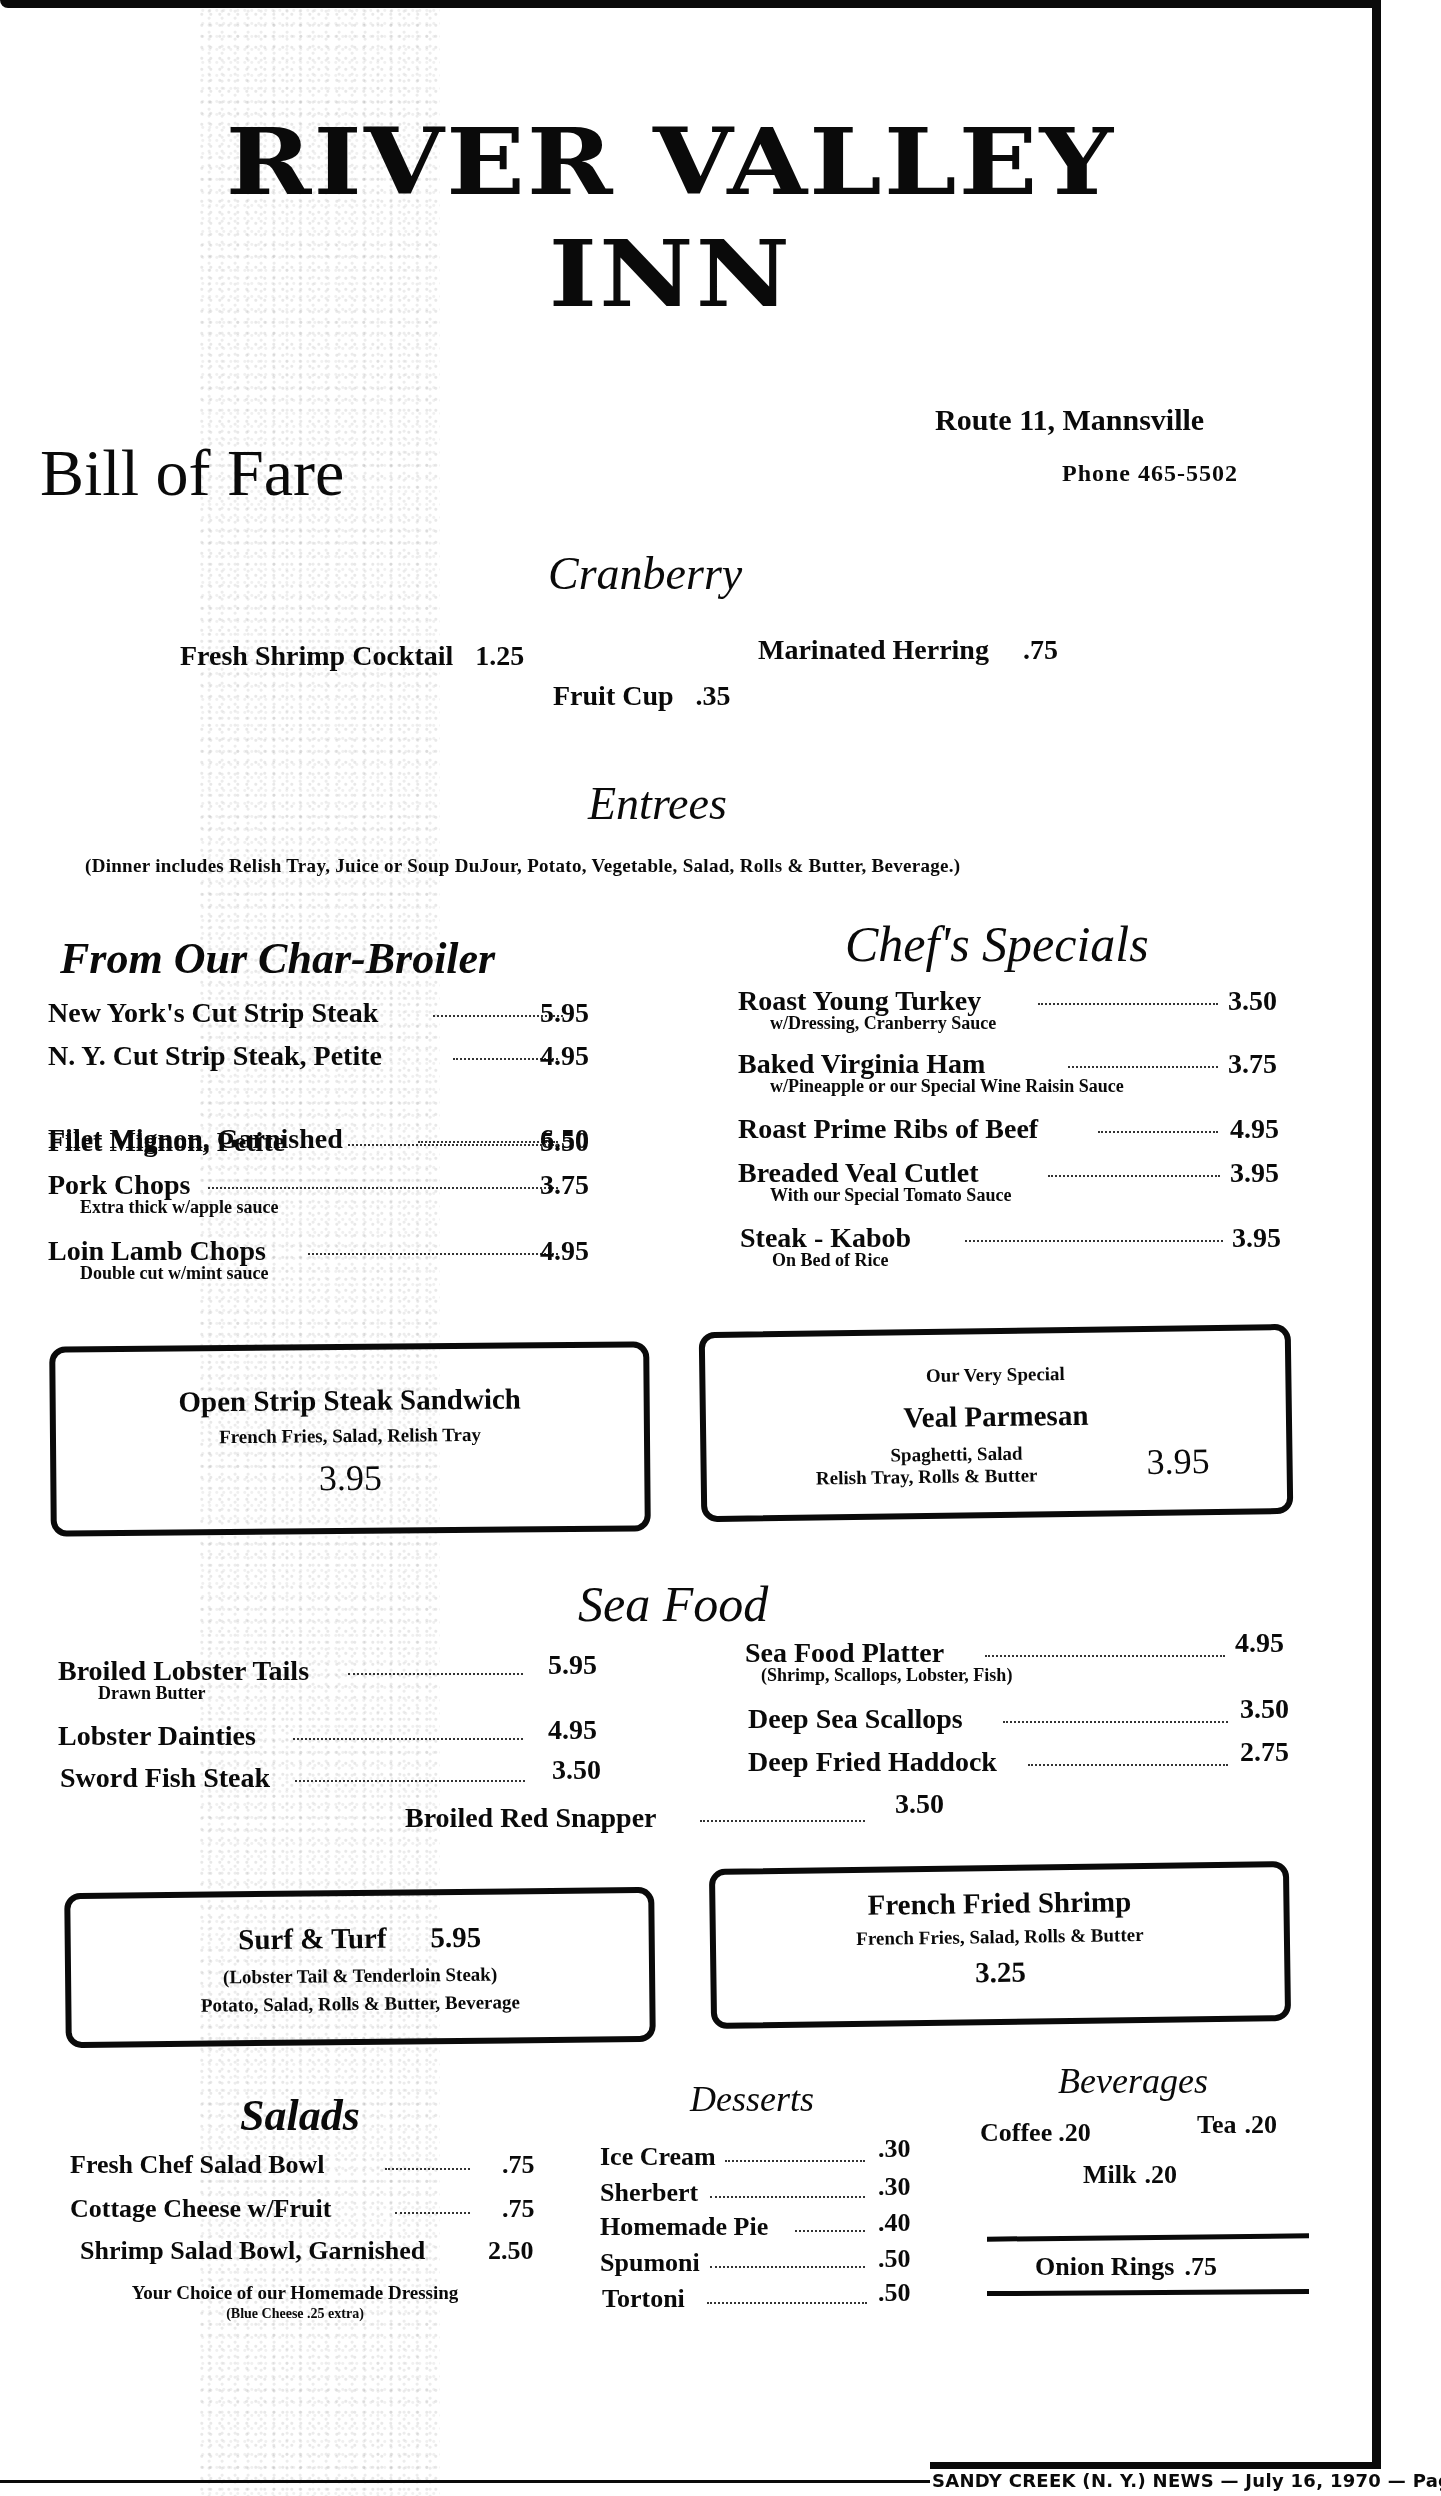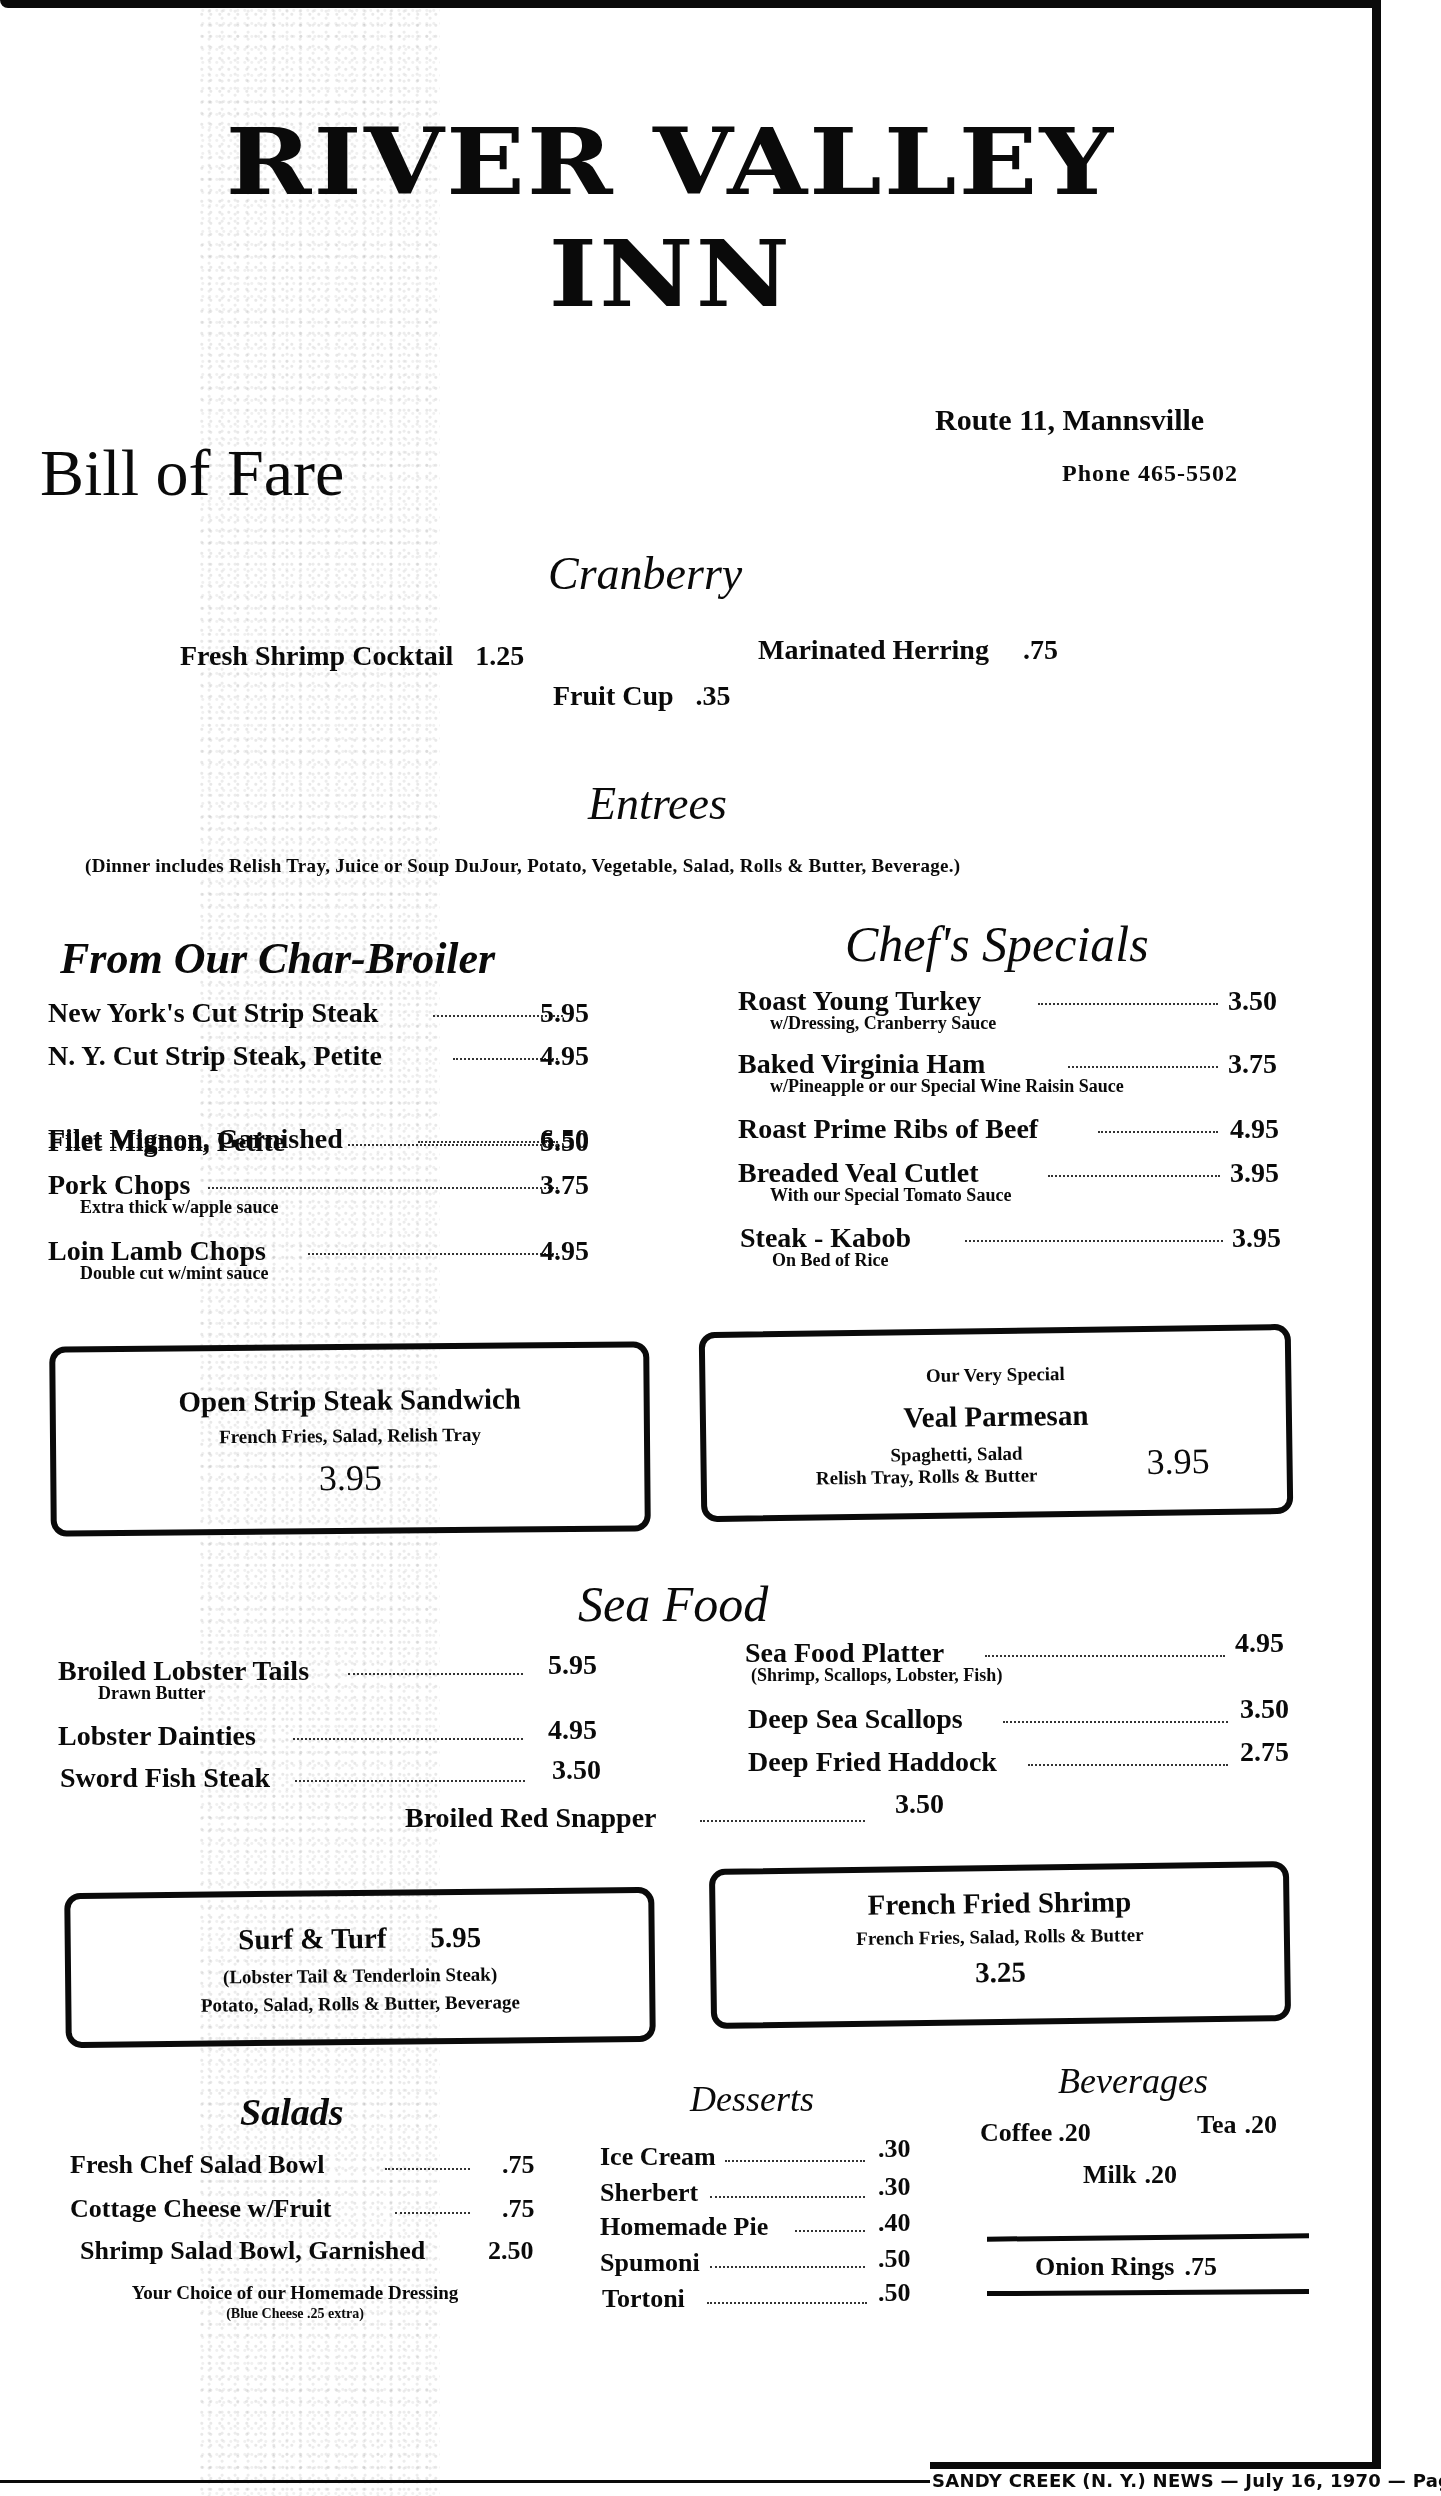--- a/index.html
+++ b/index.html
@@ -22,21 +22,21 @@
   .bill-of-fare { left: 40px; top: 435px; font-size: 66px; font-family: "Liberation Serif", serif; }
   .address { left: 935px; top: 403px; font-size: 30px; font-weight: bold; }
   .phone { left: 1062px; top: 460px; font-size: 24px; font-weight: bold; letter-spacing: 1px; }
 
   .section-head { position: absolute; font-style: italic; font-family: "Liberation Serif", serif; }
   .h-appetizers { left: 548px; top: 547px; font-size: 46px; }
   .h-entrees { left: 588px; top: 777px; font-size: 46px; }
   .h-charbroiler { left: 60px; top: 933px; font-size: 44px; font-weight: bold; }
   .h-chefs { left: 845px; top: 915px; font-size: 50px; }
   .h-seafood { left: 578px; top: 1575px; font-size: 50px; }
-  .h-salads { left: 240px; top: 2090px; font-size: 38px; font-weight: bold; }
+  .h-salads { left: 240px; top: 2090px; font-size: 44px; font-weight: bold; }
   .h-desserts { left: 690px; top: 2078px; font-size: 36px; }
   .h-beverages { left: 1058px; top: 2060px; font-size: 36px; }
   .app-item { position: absolute; font-size: 28px; font-weight: bold; white-space: nowrap; }
   .app-item .price { margin-left: 22px; }
 
   .entree-note { position: absolute; left: 85px; top: 855px; font-size: 19px; font-weight: bold; white-space: nowrap; letter-spacing: 0.3px; }
 
   .menu-row { position: absolute; white-space: nowrap; }
   .menu-row .name { font-size: 28px; font-weight: bold; }
   .menu-row .leader { position: absolute; top: 18px; border-bottom: 2px dotted #333; height: 2px; }
@@ -189,21 +189,21 @@
 <div class="menu-row" style="left:60px; top:1762px;">
   <span class="name">Sword Fish Steak</span>
   <span class="leader" style="left:235px; width:230px;"></span>
   <span class="price" style="left:492px; top:-8px;">3.50</span>
 </div>
 
 <div class="menu-row" style="left:745px; top:1637px;">
   <span class="name">Sea Food Platter</span>
   <span class="leader" style="left:240px; width:240px;"></span>
   <span class="price" style="left:490px; top:-10px;">4.95</span>
-  <span class="sub" style="margin-left:6px;">(Shrimp, Scallops, Lobster, Fish)</span>
+  <span class="sub" style="margin-left:16px;">(Shrimp, Scallops, Lobster, Fish)</span>
 </div>
 <div class="menu-row" style="left:748px; top:1703px;">
   <span class="name">Deep Sea Scallops</span>
   <span class="leader" style="left:255px; width:225px;"></span>
   <span class="price" style="left:492px; top:-10px;">3.50</span>
 </div>
 <div class="menu-row" style="left:748px; top:1746px;">
   <span class="name">Deep Fried Haddock</span>
   <span class="leader" style="left:280px; width:200px;"></span>
   <span class="price" style="left:492px; top:-10px;">2.75</span>

